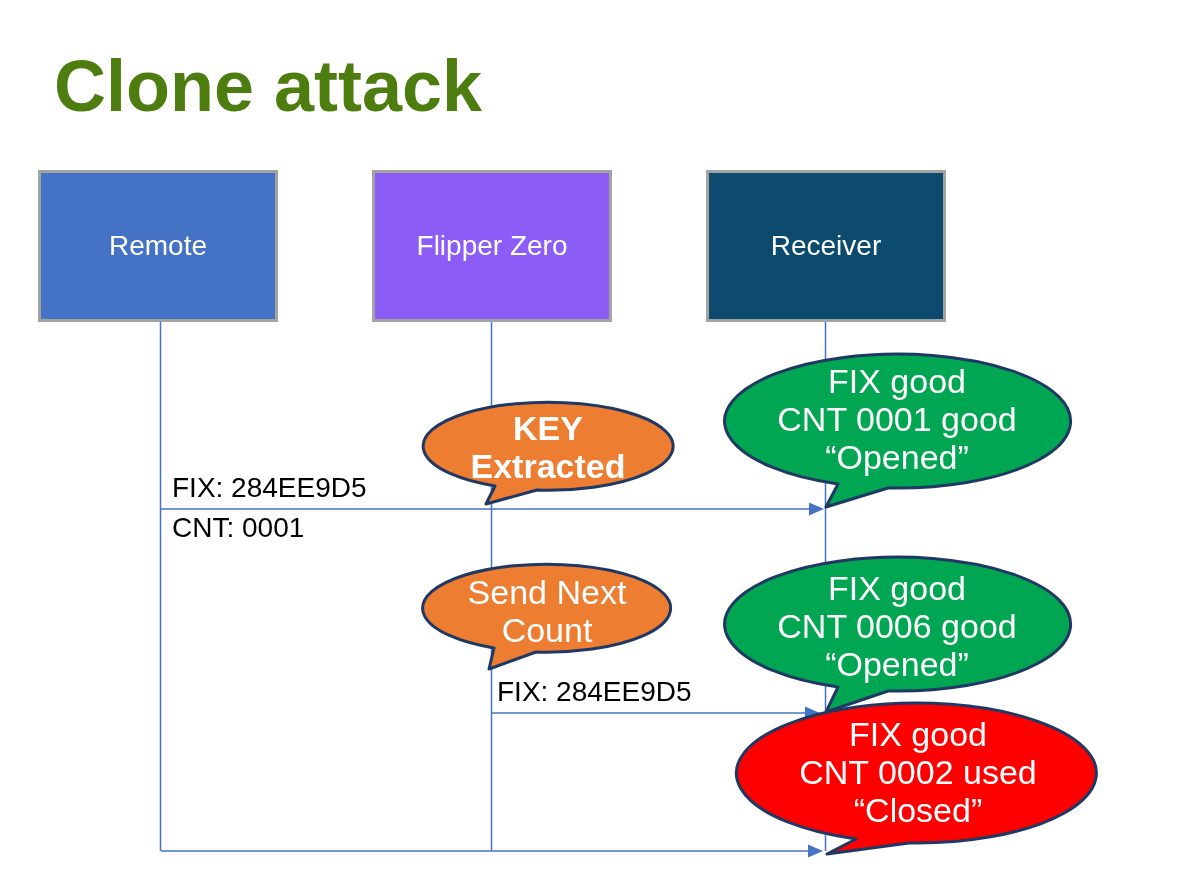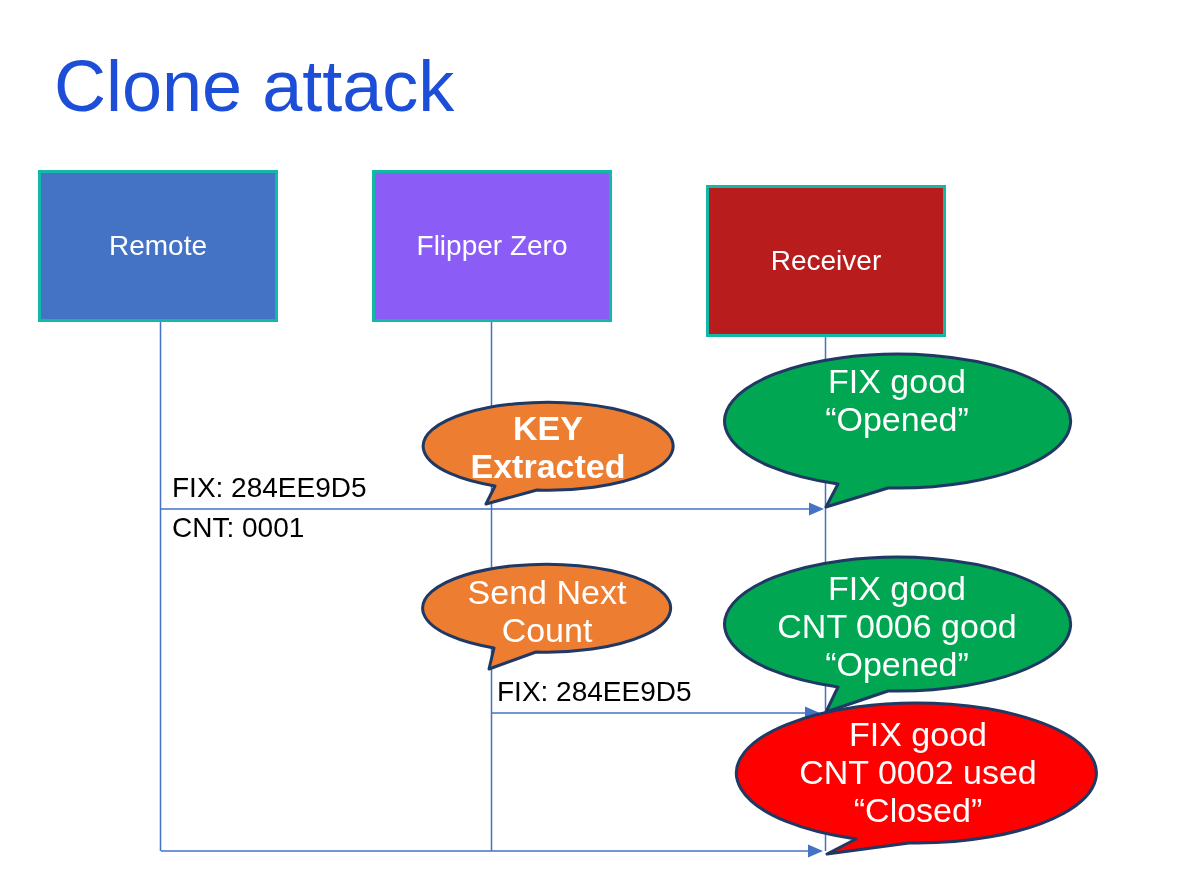--- a/index.html
+++ b/index.html
@@ -9,45 +9,45 @@
     height: 871px;
     background: #ffffff;
     font-family: "Liberation Sans", sans-serif;
     overflow: hidden;
   }
   #title {
     position: absolute;
     left: 54px;
     top: 2px;
     font-size: 72px;
-    font-weight: 400;
-    color: #1d4ed8;
+    font-weight: 700;
+    color: #4d7c0f;
     line-height: 1.0;
     white-space: nowrap;
     z-index: 3;
     text-align: center;
   }
   .actor-box {
     position: absolute;
     top: 170px;
     width: 240px;
     height: 152px;
     box-sizing: border-box;
-    border: 3px solid #14b8a6;
+    border: 3px solid #a3a3a3;
     display: flex;
     align-items: center;
     justify-content: center;
     color: #ffffff;
     font-size: 28px;
     z-index: 2;
     text-align: center;
   }
   #actor-remote   { left: 38px;  background: #4472C4; }
   #actor-flipper  { left: 372px; background: #8b5cf6; }
-  #actor-receiver { left: 706px; background: #b91c1c; margin-top: 15px; }
+  #actor-receiver { left: 706px; background: #0c4a6e; }
 
   #diagram-svg {
     position: absolute;
     left: 0; top: 0;
     width: 1200px;
     height: 871px;
     z-index: 1;
   }
   .lifeline, .msg-line { stroke: #4472C4; stroke-width: 1.5; fill: none; }
   .arrowhead { fill: #4472C4; stroke: none; }
@@ -122,20 +122,21 @@
     <path class="callout-shape fill-red" d="M827,854 L856,839 A180,70 0 1 1 909,843 Z"></path>
   </svg>
 
   <div class="callout-text" id="callout-text-key">
     <div>KEY</div>
     <div>Extracted</div>
   </div>
 
   <div class="callout-text" id="callout-text-cnt1">
     <div>FIX good</div>
+    <div>CNT 0001 good</div>
     <div>“Opened”</div>
   </div>
 
   <div class="callout-text" id="callout-text-send">
     <div>Send Next</div>
     <div>Count</div>
   </div>
 
   <div class="callout-text" id="callout-text-cnt2good">
     <div>FIX good</div>

